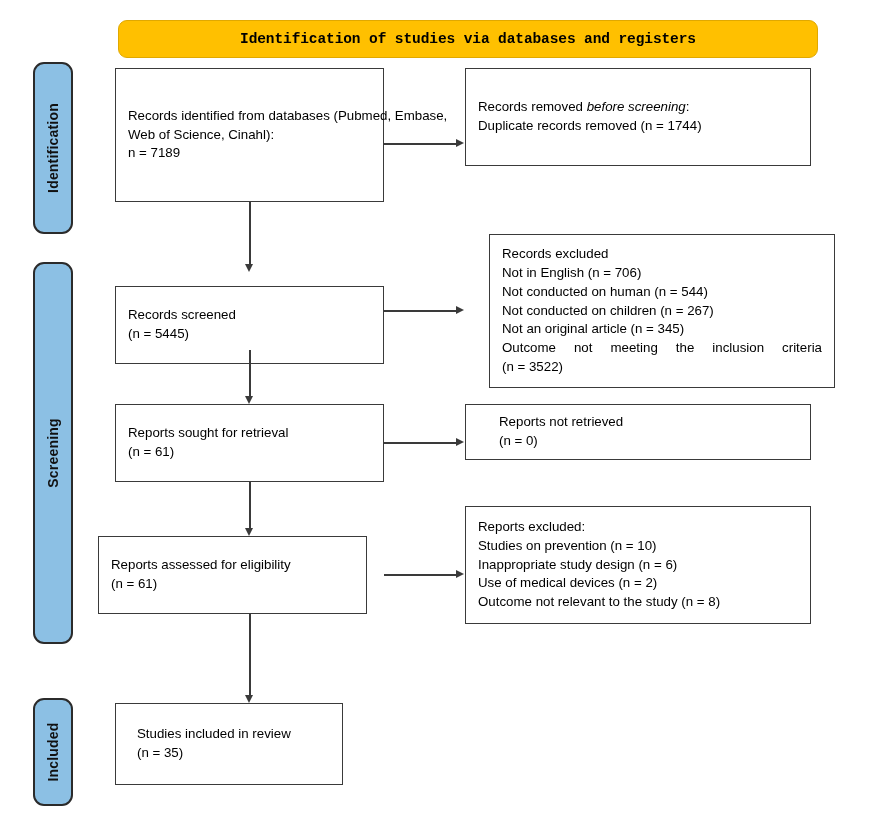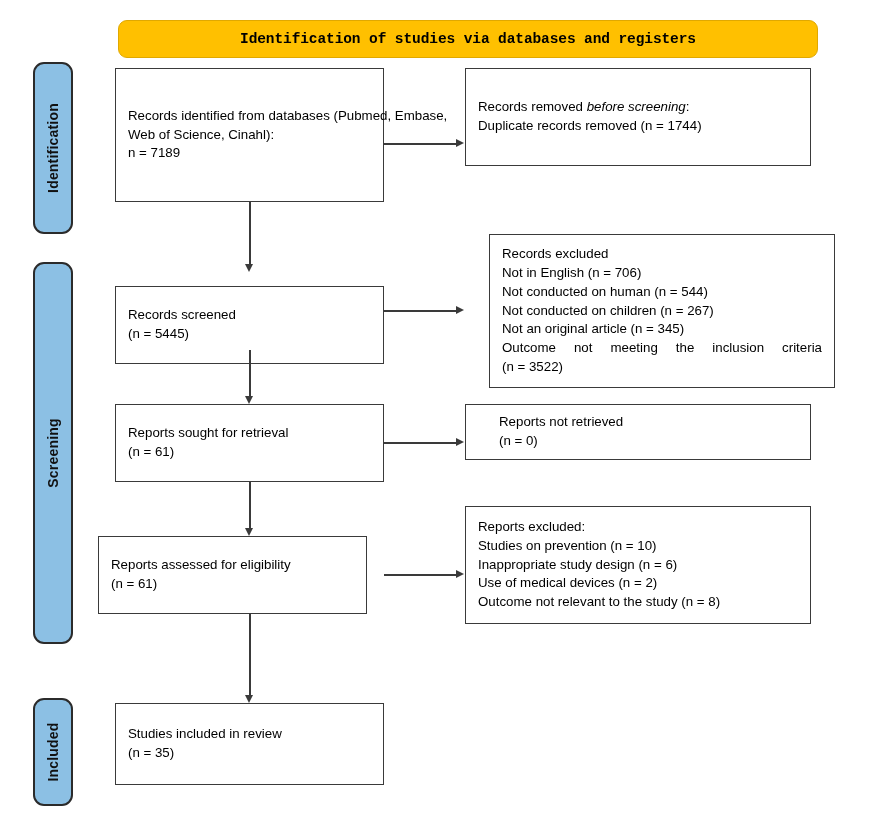--- a/index.html
+++ b/index.html
@@ -93,21 +93,21 @@
     text-align: justify;
     text-align-last: left;
   }
   .ital { font-style: italic; }
 
   
   #box-identified      { left: 115px; top: 68px;  width: 269px; height: 134px; }
   #box-screened        { left: 115px; top: 272px; width: 269px; height: 78px; margin-top: 14px;  }
   #box-sought          { left: 115px; top: 404px; width: 269px; height: 78px; justify-content: center;  }
   #box-assessed        { left: 98px; top: 536px; width: 269px; height: 78px;  }
-  #box-included        { left: 115px; top: 703px; width: 269px; height: 82px;  }
+  #box-included        { left: 115px; top: 703px; width: 228px; height: 82px; padding-left: 9px;  }
 
   
   #box-removed         { left: 465px; top: 68px;  width: 346px; height: 98px; }
   #box-records-excluded{ left: 465px; top: 234px; width: 346px; height: 154px; margin-left: 24px; }
   #box-not-retrieved   { left: 465px; top: 404px; width: 346px; height: 56px; padding-left: 21px;  }
   #box-reports-excluded{ left: 465px; top: 506px; width: 346px; height: 118px; }
 
   .lines { margin: 0; }
   .lines div { white-space: nowrap; }
 

